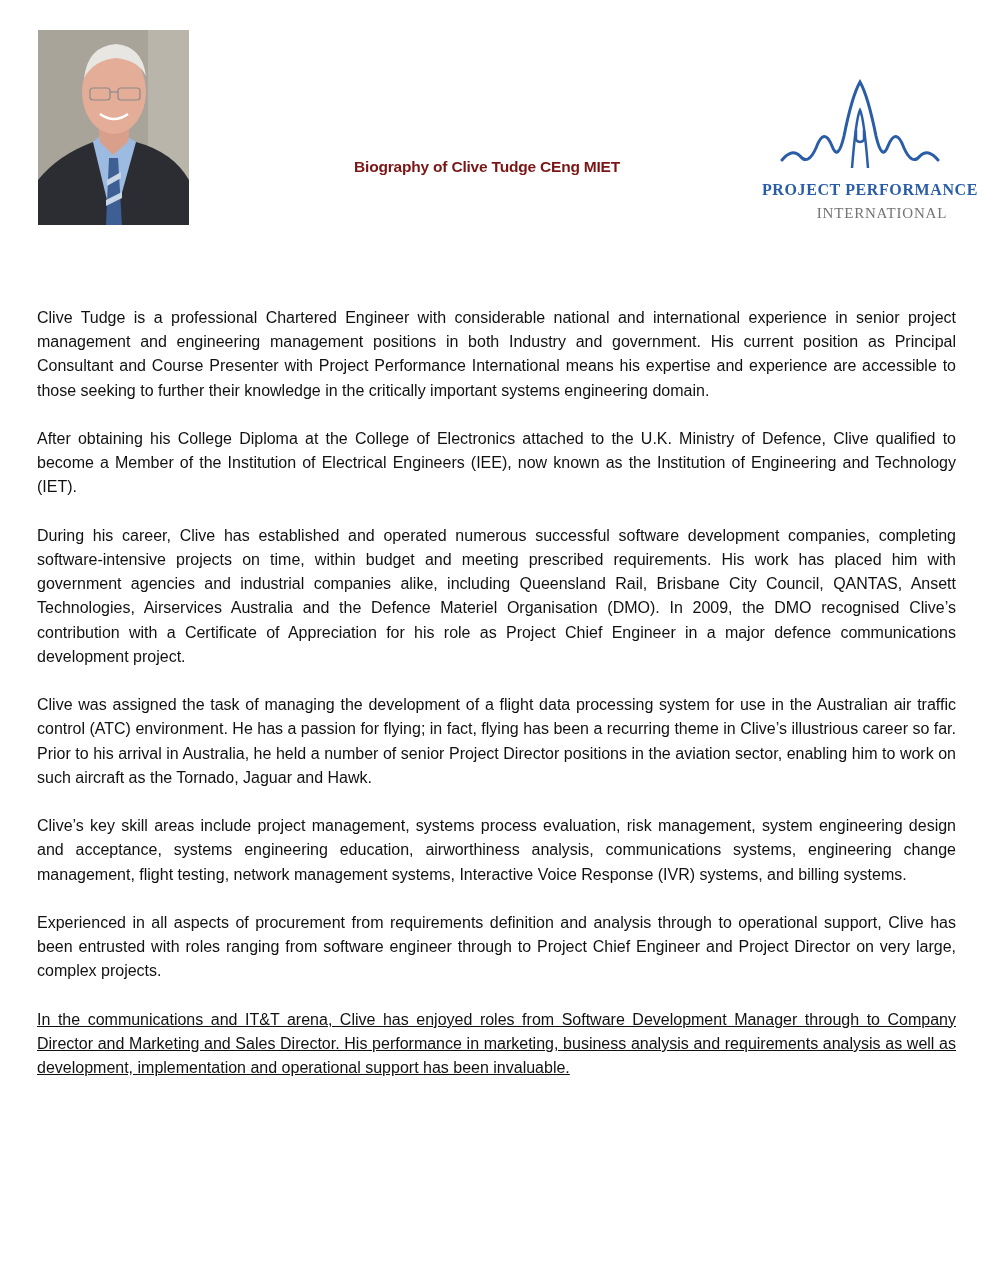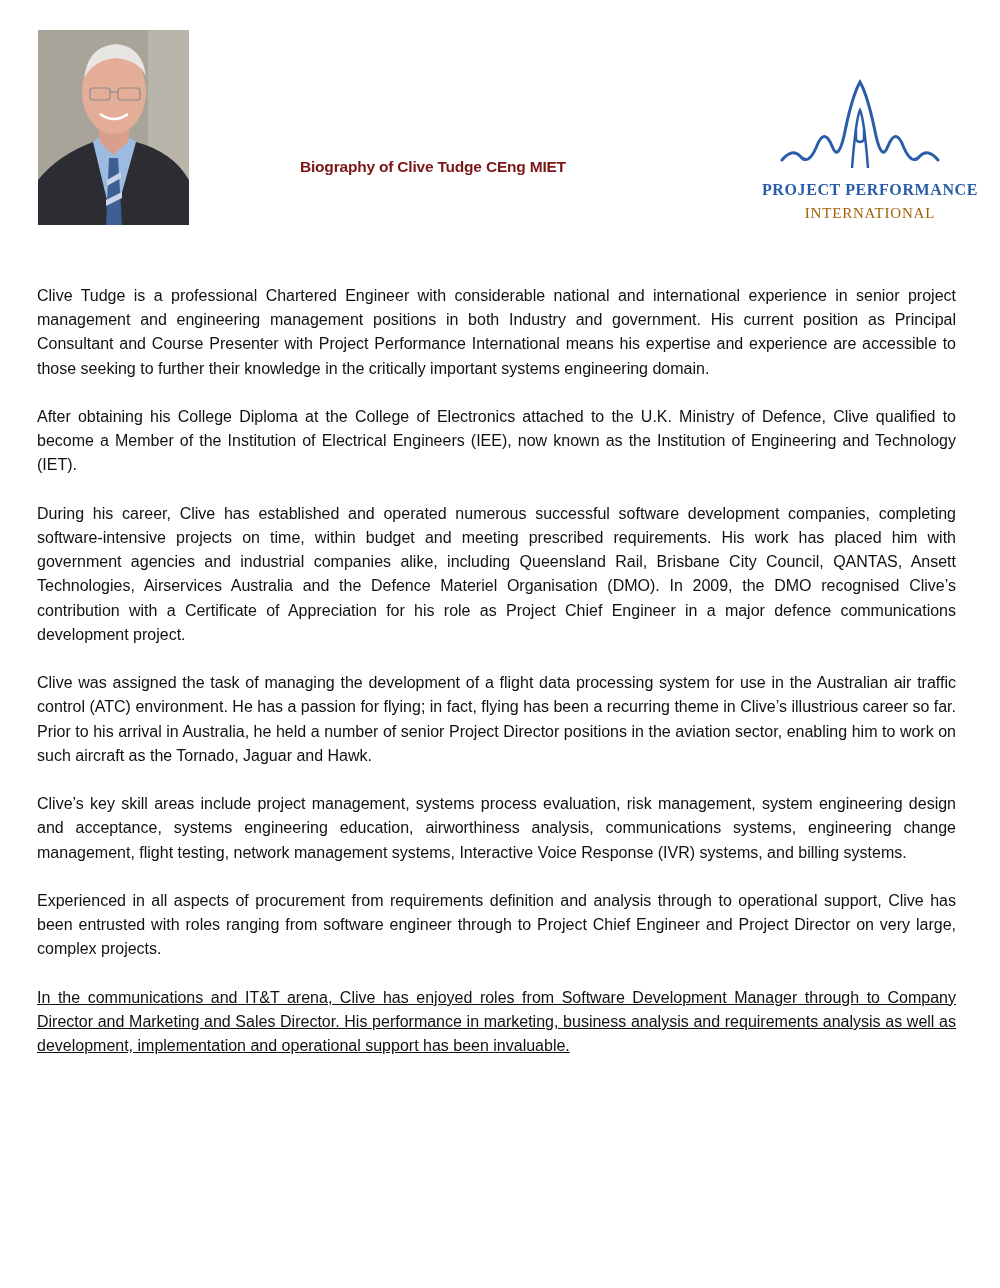--- a/index.html
+++ b/index.html
@@ -8,42 +8,42 @@
 
     .photo {
       position: absolute; left: 38px; top: 30px; width: 151px; height: 195px;
       background: linear-gradient(180deg, #9a978d 0%, #b7b3a9 60%, #a9a59b 100%);
       overflow: hidden;
     }
     .photo svg { display: block; width: 151px; height: 195px; }
 
     .title {
       position: absolute; left: 300px; top: 158px; width: 320px;
-      text-align: left;
+      text-align: right;
       font-family: "Liberation Sans", sans-serif;
       font-weight: bold; font-size: 15.5px; color: #7b1515;
       letter-spacing: -0.2px;
     }
 
     .logo { position: absolute; left: 760px; top: 78px; width: 220px; height: 150px; }
     .logo svg { position: absolute; left: 20px; top: 0; }
     .logo .line1 {
       position: absolute; left: 0; top: 103px; width: 220px; text-align: center;
       font-family: "Liberation Serif", serif; font-size: 16px; color: #2a5da8;
       letter-spacing: 0.6px;
       font-weight: bold;
     }
     .logo .line2 {
-      position: absolute; left: 0; top: 127px; width: 220px; text-align: center;
-      font-family: "Liberation Serif", serif; font-size: 15px; color: #a16207;
+      position: absolute; left: 12px; top: 127px; width: 220px; text-align: center;
+      font-family: "Liberation Serif", serif; font-size: 15px; color: #737373;
       letter-spacing: 0.8px;
     }
 
     .body {
-      position: absolute; left: 37px; top: 284px; width: 919px;
+      position: absolute; left: 37px; top: 306px; width: 919px;
       font-family: "Liberation Sans", sans-serif; font-size: 16px; line-height: 24.2px;
       color: #111111; text-align: justify;
     }
     .body p { margin: 0 0 24.2px 0; }
     .body p.tight { margin-bottom: 0; text-decoration: underline; }
   </style>
 </head>
 <body>
 
 <div class="page">

